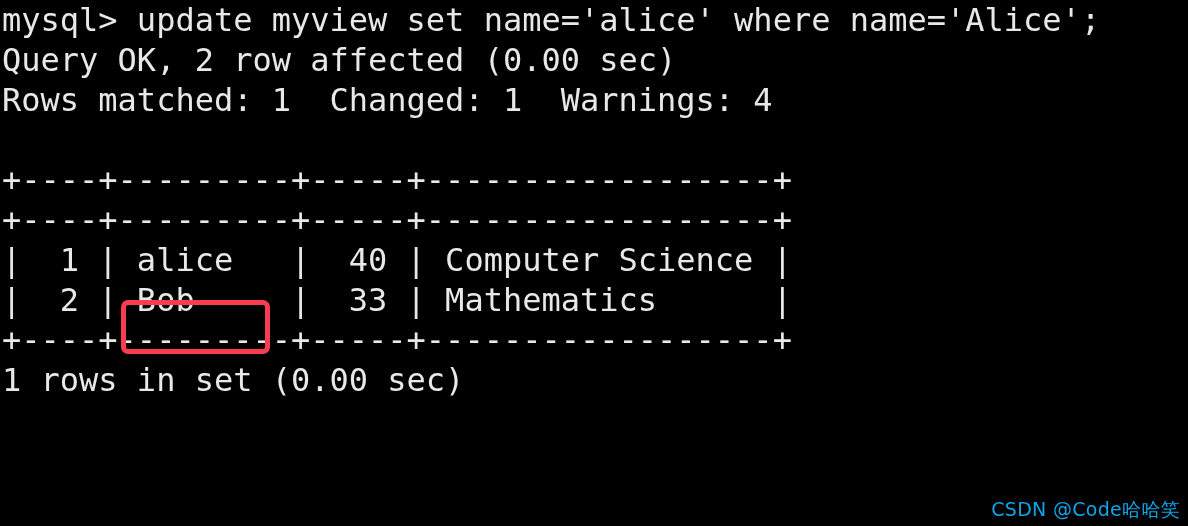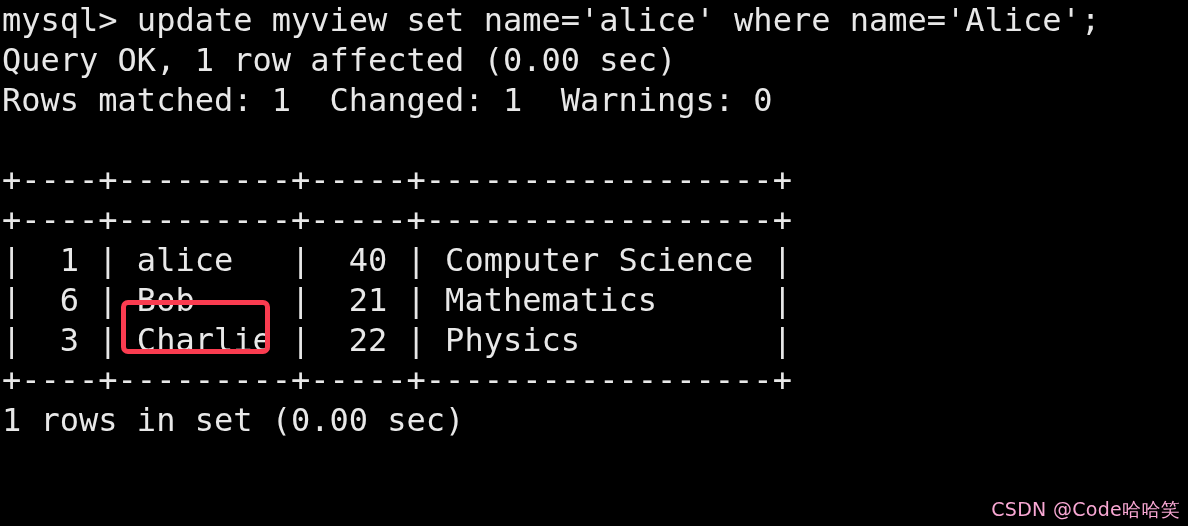--- a/index.html
+++ b/index.html
@@ -58,40 +58,39 @@
     pointer-events: none;
   }
 
   #watermark {
     position: absolute;
     right: 8px;
     bottom: 4px;
     font-family: "DejaVu Sans", "Liberation Sans", sans-serif;
     font-size: 19px;
     line-height: 26px;
-    color: #f9a8d4;
+    color: #0ea5e9;
     white-space: pre;
     letter-spacing: 0.3px;
   }
 </style>
 </head>
 <body>
 
 <div id="terminal">
 
   <div class="console-lines">
     <span class="line">mysql&gt; update myview set name='alice' where name='Alice';</span>
-    <span class="line">Query OK, 1 row affected (0.00 sec)</span>
-    <span class="line">Rows matched: 1  Changed: 1  Warnings: 0</span>
+    <span class="line">Query OK, 2 row affected (0.00 sec)</span>
+    <span class="line">Rows matched: 1  Changed: 1  Warnings: 4</span>
     <span class="line blank"> </span>
     <span class="line">+----+---------+-----+------------------+</span>
     <span class="line">+----+---------+-----+------------------+</span>
     <span class="line">|  1 | alice   |  40 | Computer Science |</span>
-    <span class="line">|  6 | Bob     |  21 | Mathematics      |</span>
-    <span class="line">|  3 | Charlie |  22 | Physics          |</span>
+    <span class="line">|  2 | Bob     |  33 | Mathematics      |</span>
     <span class="line">+----+---------+-----+------------------+</span>
     <span class="line">1 rows in set (0.00 sec)</span>
   </div>
 
   <div id="highlight-box"></div>
 
   <div id="watermark">CSDN @Code哈哈笑</div>
 
 </div>
 

